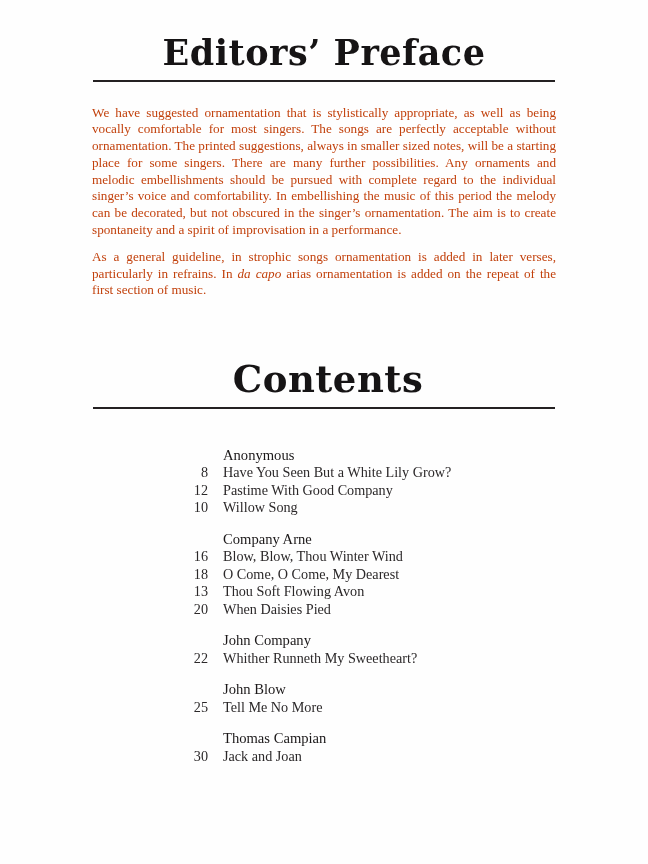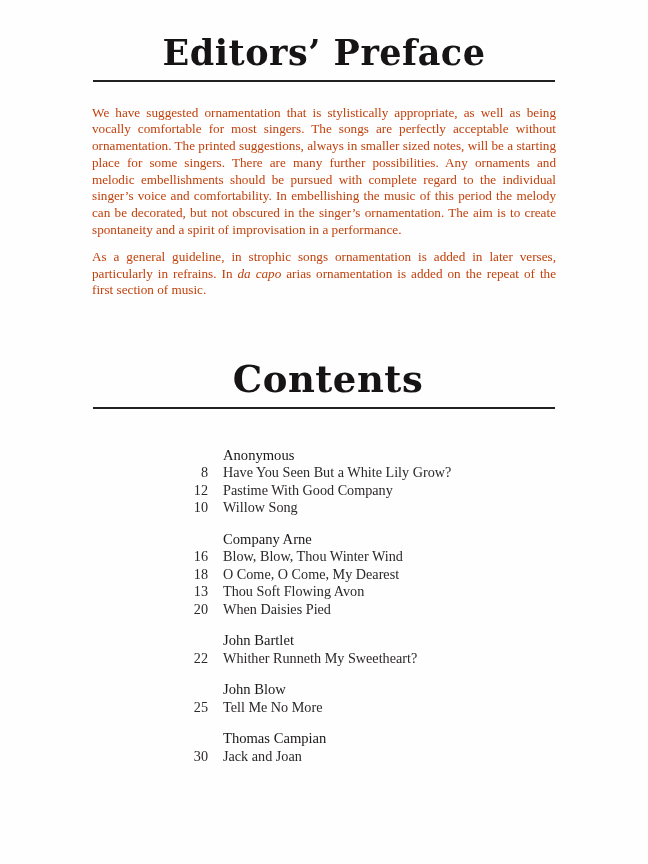--- a/index.html
+++ b/index.html
@@ -115,21 +115,21 @@
       </div>
       <div class="toc-row">
         <span class="toc-num">13</span><span class="toc-song">Thou Soft Flowing Avon</span>
       </div>
       <div class="toc-row">
         <span class="toc-num">20</span><span class="toc-song">When Daisies Pied</span>
       </div>
     </div>
 
     <div class="toc-section">
-      <div class="toc-composer">John Bartlet</div>
+      <div class="toc-composer">John Company</div>
       <div class="toc-row">
         <span class="toc-num">22</span><span class="toc-song">Whither Runneth My Sweetheart?</span>
       </div>
     </div>
 
     <div class="toc-section">
       <div class="toc-composer">John Blow</div>
       <div class="toc-row">
         <span class="toc-num">25</span><span class="toc-song">Tell Me No More</span>
       </div>

